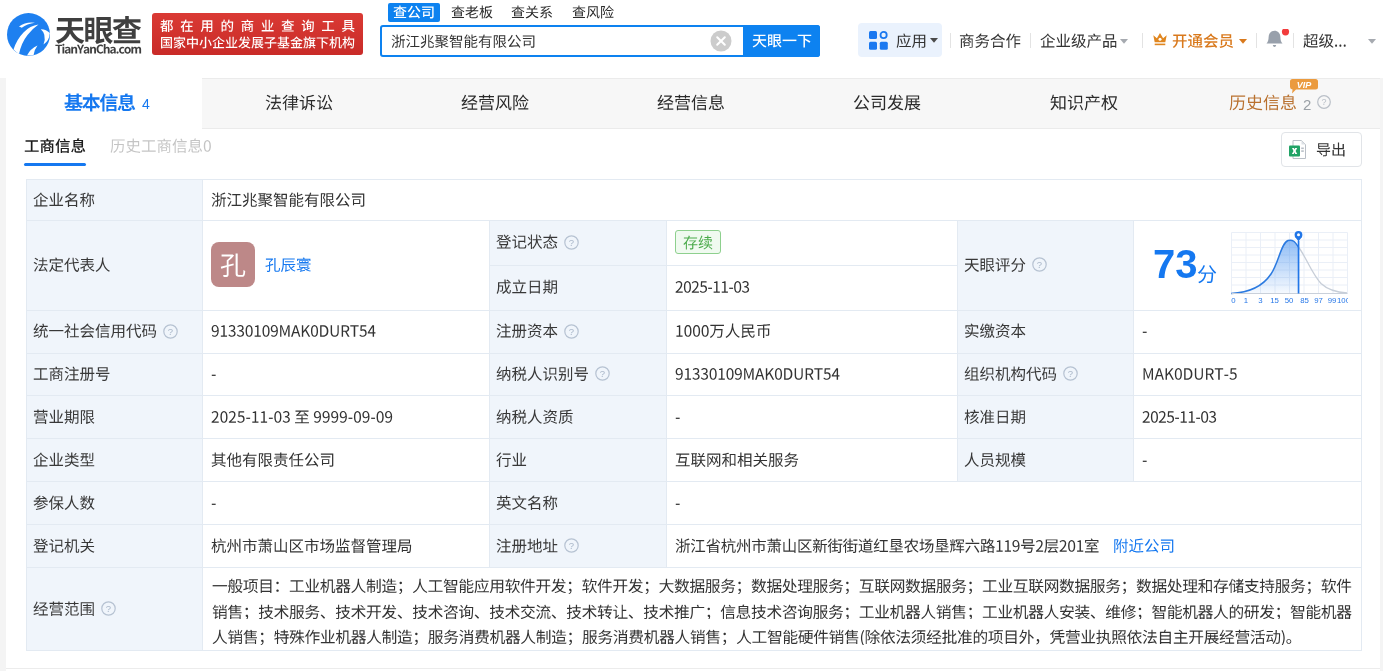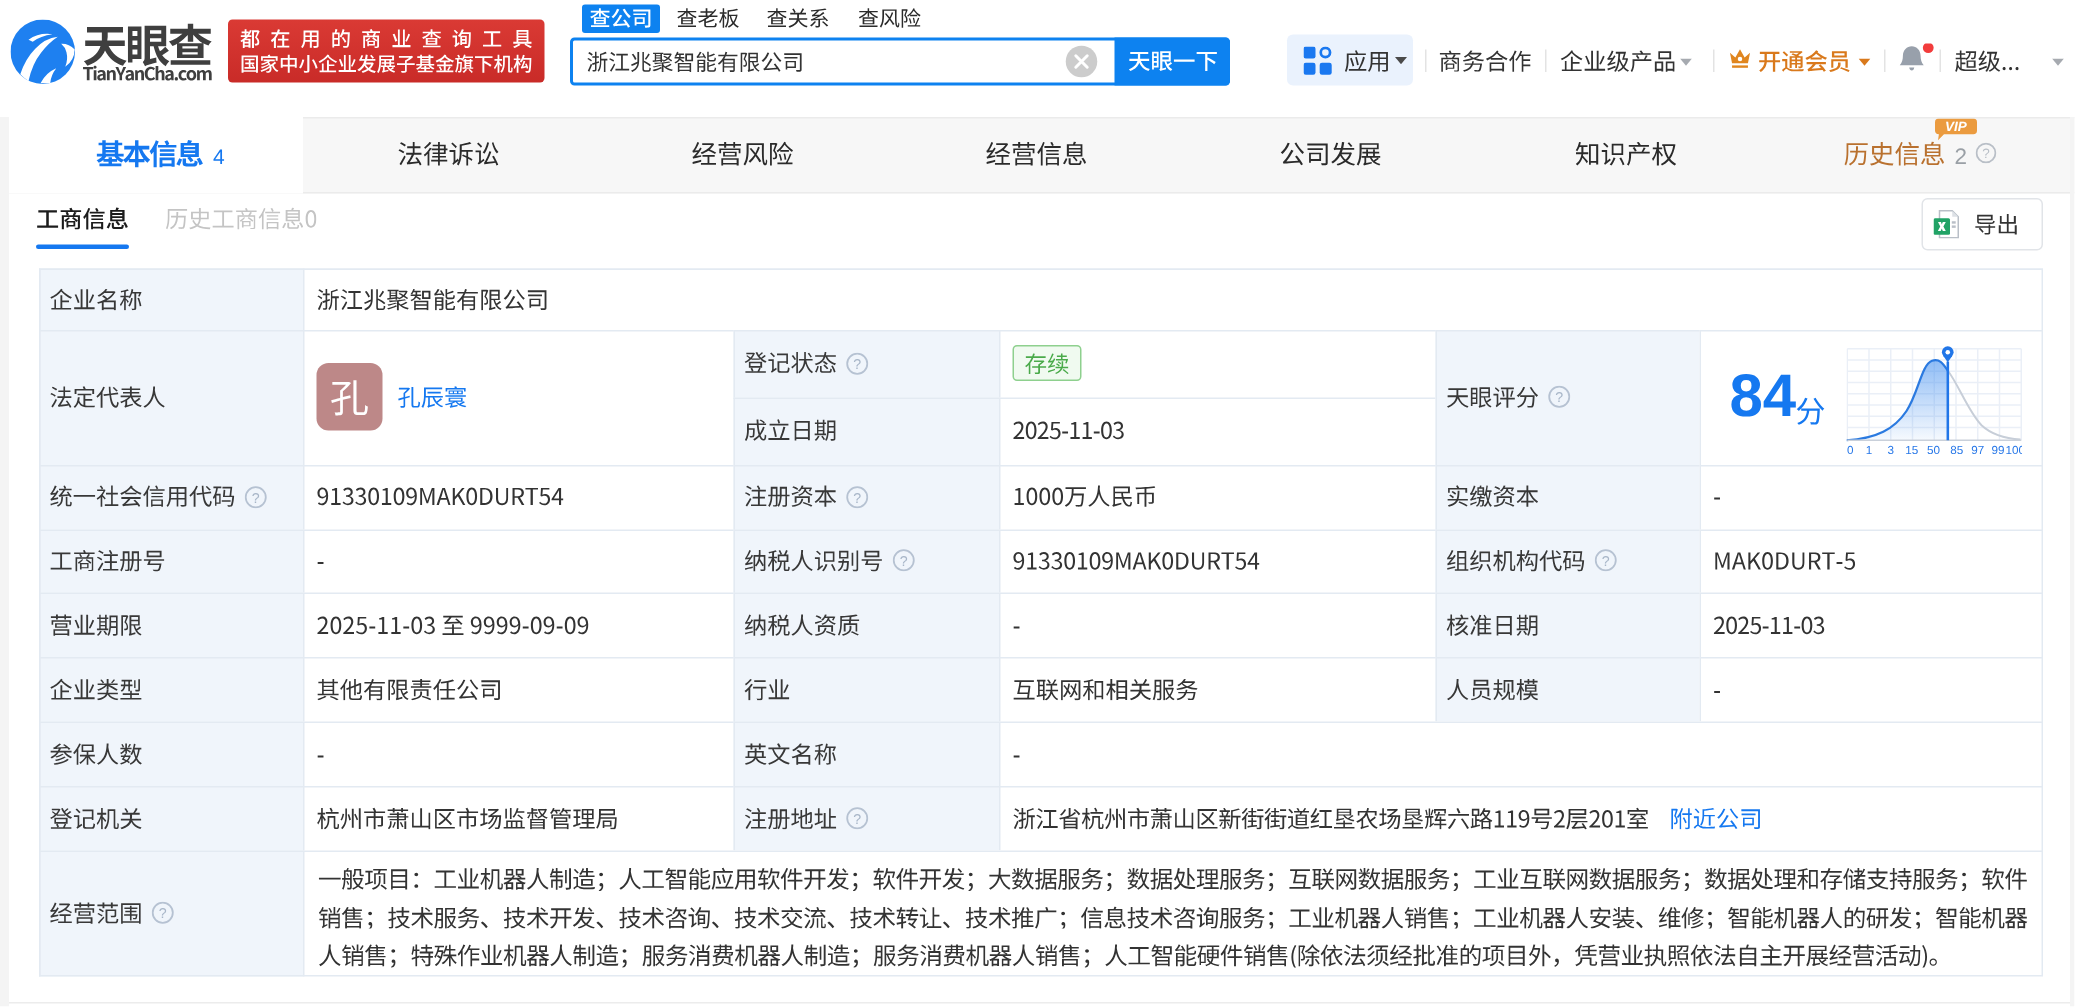--- a/index.html
+++ b/index.html
@@ -757,21 +757,21 @@
         <use href="#r8bc4" x="200"></use>
         <use href="#r5206" x="300"></use>
       </g>
     </svg>
     <svg width="15" height="15" viewBox="0 0 15 15" style="flex:none;margin-left:6px">
 <circle cx="7.5" cy="7.5" r="6.7" fill="none" stroke="#b6c2d2" stroke-width="1.2"></circle>
 <text x="7.5" y="11" text-anchor="middle" font-family="Liberation Sans" font-size="9.5" fill="#a8b6c8">?</text>
     </svg>
   </div>
 <div style="position:absolute;left:1132.5px;top:219.5px;width:229.0px;height:90.0px;background:#fff;border-left:1px solid #e3eaf2;border-top:1px solid #e3eaf2;box-sizing:border-box;"></div>
-<div style="position:absolute;left:1153px;top:243.5px;font:bold 40px 'Liberation Sans',sans-serif;color:#1578f0;line-height:40px">84</div>
+<div style="position:absolute;left:1153px;top:243.5px;font:bold 40px 'Liberation Sans',sans-serif;color:#1578f0;line-height:40px">73</div>
 <div style="position:absolute;left:1197px;top:264px;">
     <svg width="20.0" height="20" viewBox="0 -88 100 100">
       <g fill="#1578f0">
         <use href="#r5206"></use>
       </g>
     </svg>
   </div>
 <svg width="117" height="76" viewBox="0 0 117 76" style="position:absolute;left:1230.5px;top:227.5px">
 <defs>
       <linearGradient id="cg" x1="0" y1="0" x2="0" y2="1">

